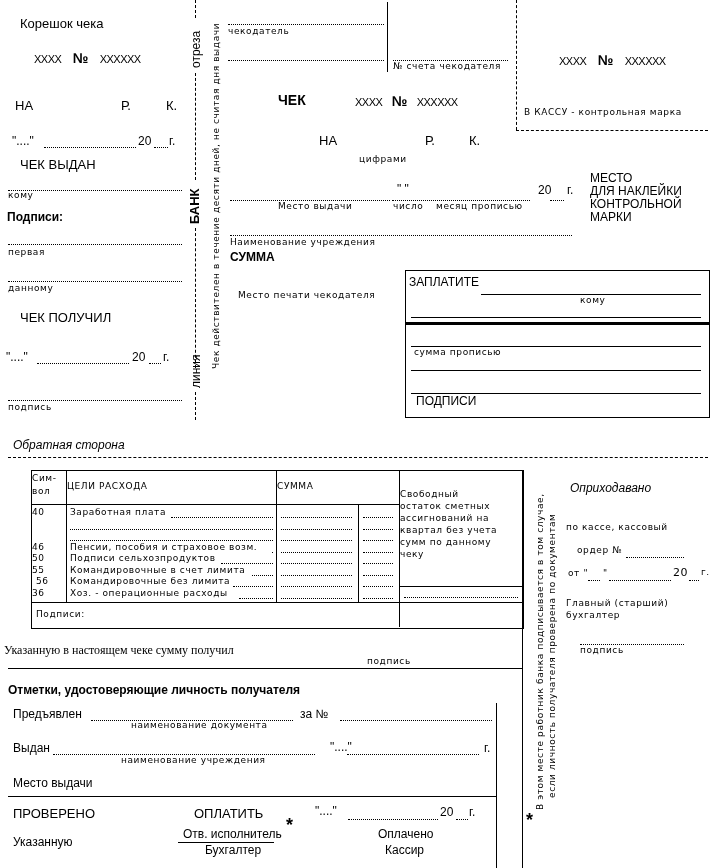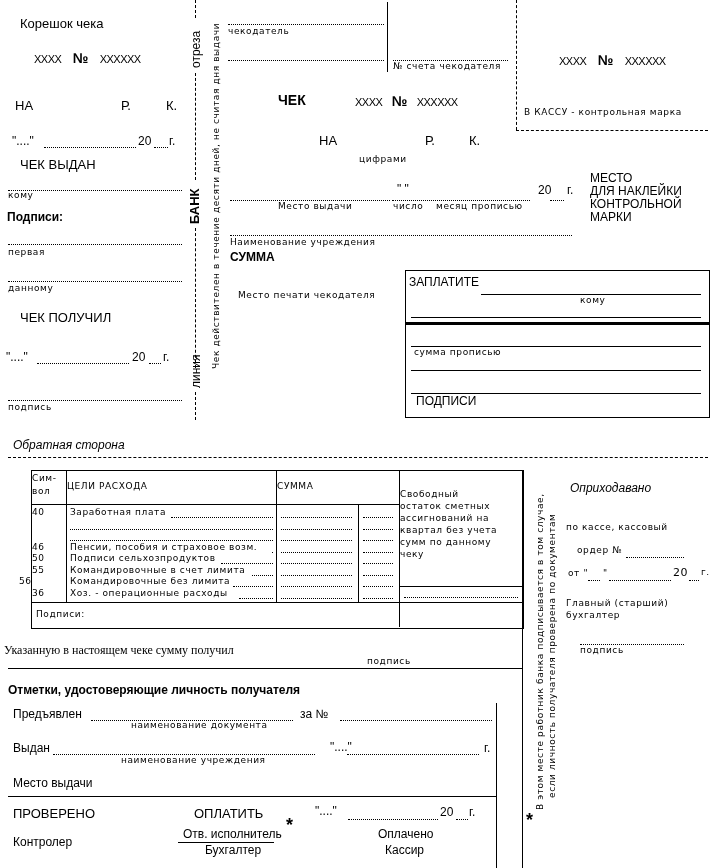--- a/index.html
+++ b/index.html
@@ -196,21 +196,21 @@
       <div class="dot" style="left: 363px; top: 563px; width: 30px;"></div>
     </div>
     <div>
       <div class="a sm c" style="left: 32px; top: 564.5px; width: 34px;">55</div>
       <div class="a sm" style="left: 70px; top: 564.5px;">Командировочные в счет лимита</div>
       <div class="dot" style="left: 251.8px; top: 574.5px; width: 21.2px;"></div>
       <div class="dot" style="left: 281px; top: 574.5px; width: 71px;"></div>
       <div class="dot" style="left: 363px; top: 574.5px; width: 30px;"></div>
     </div>
     <div>
-      <div class="a sm c" style="left: 19px; top: 576px; width: 34px;">56</div>
+      <div class="a sm c" style="left: 36px; top: 576px; width: 34px;">56</div>
       <div class="a sm" style="left: 70px; top: 576px;">Командировочные без лимита</div>
       <div class="dot" style="left: 233.2px; top: 586px; width: 39.8px;"></div>
       <div class="dot" style="left: 281px; top: 586px; width: 71px;"></div>
       <div class="dot" style="left: 363px; top: 586px; width: 30px;"></div>
     </div>
     <div>
       <div class="a sm c" style="left: 32px; top: 587.5px; width: 34px;">36</div>
       <div class="a sm" style="left: 70px; top: 587.5px;">Хоз. - операционные расходы</div>
       <div class="dot" style="left: 239.4px; top: 597.5px; width: 33.6px;"></div>
       <div class="dot" style="left: 281px; top: 597.5px; width: 71px;"></div>
@@ -243,21 +243,21 @@
 <div class="sl" style="left:8px;top:796px;width:489px;"></div>
 
 <div class="a lg" style="left:13px;top:806px;">ПРОВЕРЕНО</div>
 <div class="a lg" style="left:194px;top:806px;">ОПЛАТИТЬ</div>
 <div class="a md" style="left:315px;top:804px;">"...."</div>
 <div class="dot" style="left:348px;top:819px;width:90px;"></div>
 <div class="a md" style="left:440px;top:805px;">20</div>
 <div class="dot" style="left:456px;top:819px;width:12px;"></div>
 <div class="a md" style="left:469px;top:805px;">г.</div>
 
-<div class="a md" style="left:13px;top:835px;">Контролер</div>
+<div class="a md" style="left:13px;top:835px;">Указанную</div>
 <div class="a md" style="left:183px;top:827px;">Отв. исполнитель</div>
 <div class="sl" style="left:178px;top:842px;width:96px;"></div>
 <div class="a md" style="left:205px;top:843px;">Бухгалтер</div>
 <div class="a b" style="left:286px;top:815px;font-size:18px;">*</div>
 <div class="a md" style="left:378px;top:827px;">Оплачено</div>
 <div class="a md" style="left:385px;top:843px;">Кассир</div>
 
 <div class="vl" style="left:522px;top:470px;height:398px;"></div>
 <div class="rot sm" style="left:534px;top:810px;line-height:12px;">
   <div>В этом месте работник банка подписывается в том случае,</div>

